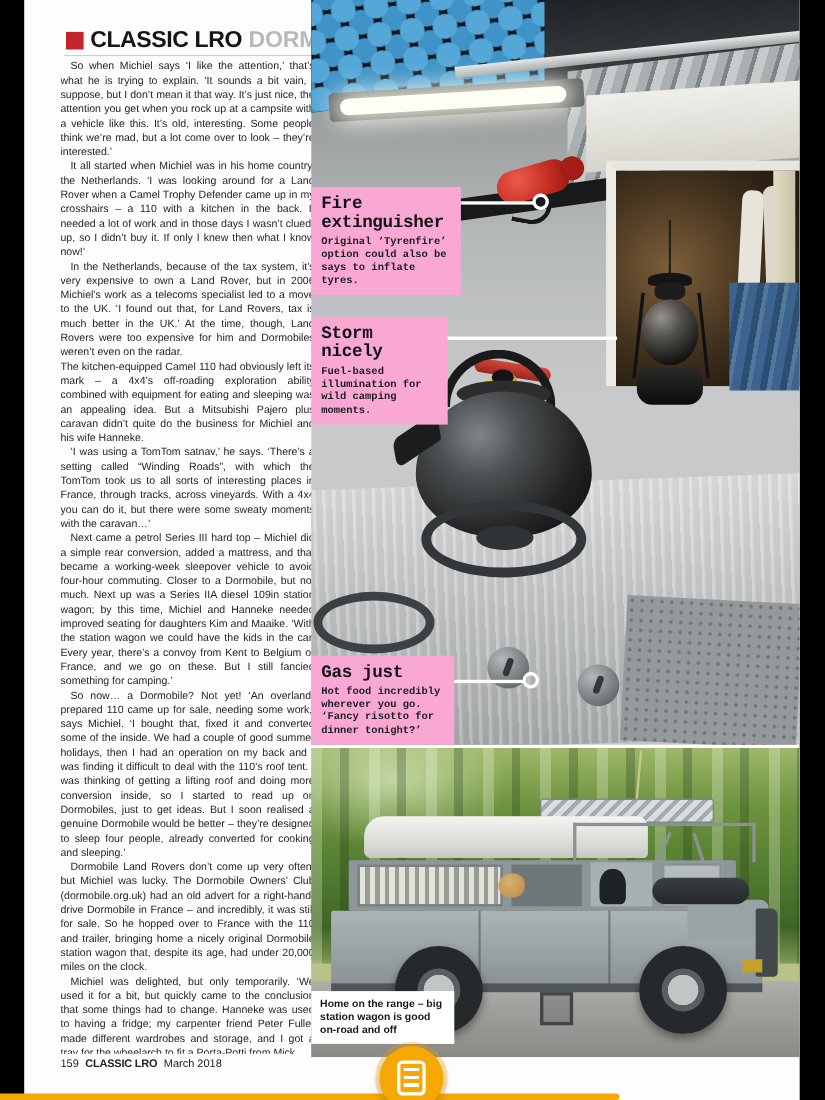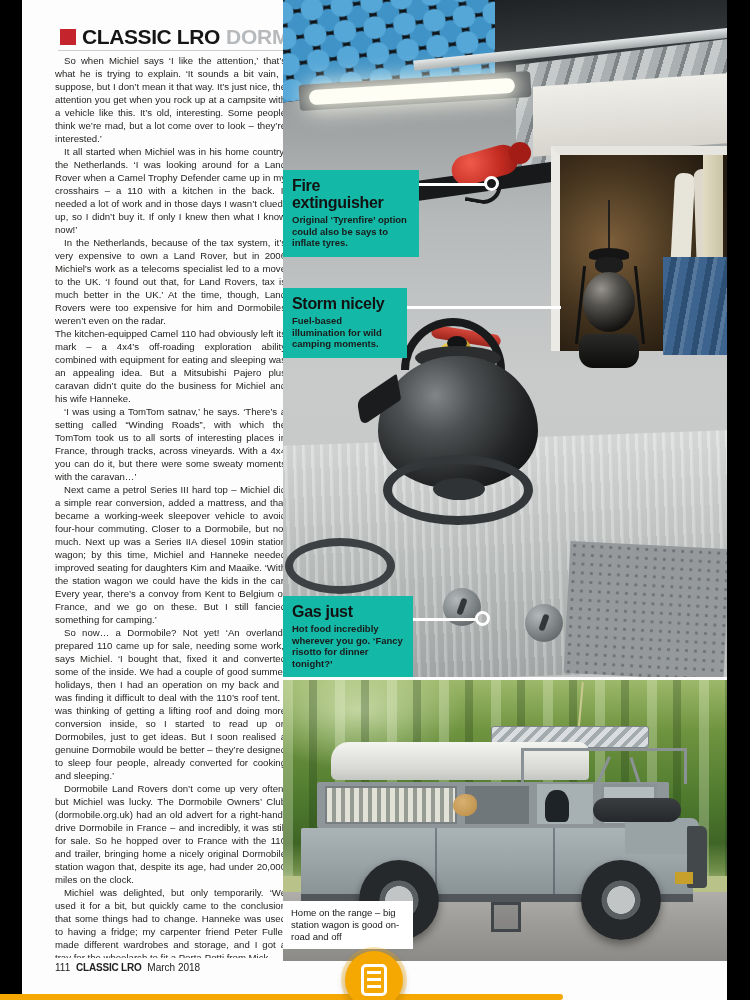--- a/index.html
+++ b/index.html
@@ -79,21 +79,21 @@
   .p1-burner1 { left:100px; top:455px; width:150px; height:70px; border:9px solid #34373a; border-radius:50%; }
   .p1-burnercap { left:150px; top:478px; width:52px; height:22px; background:#303335; border-radius:50%; }
   .p1-burner2 { left:2px; top:538px; width:110px; height:56px; border:8px solid #3d4144; border-radius:50%; }
   .knob { width:38px; height:38px; border-radius:50%;
     background:radial-gradient(circle at 35% 30%,#b4b8ba,#7b8083 55%,#4f5356); }
   .knob::after { content:""; position:absolute; left:16px; top:10px; width:6px; height:17px; background:#34373a; border-radius:3px; transform:rotate(20deg); }
   .kn1 { left:160px; top:588px; } .kn2 { left:242px; top:604px; } .kn3 { left:320px; top:620px; }
   .p1-speckle { left:284px; top:545px; width:160px; height:132px; background-color:#95999b;
     background-image:radial-gradient(#6e7375 1.3px,transparent 1.8px); background-size:9px 9px; transform:rotate(3deg); }
   
-  .callout { position:absolute; background:#14b8a6; padding:7px 9px 8px; z-index:5; }
+  .callout { position:absolute; background:#f9a8d4; padding:7px 9px 8px; z-index:5;font-family:Liberation Mono, monospace; }
   .callout h3 { font-size:16px; line-height:17px; font-weight:800; letter-spacing:-0.3px; color:#121212; }
   .callout p { font-size:9.5px; line-height:11.6px; font-weight:700; color:#1a1a1a; margin-top:3px; }
   .co-fire { left:261px; top:170px; width:136px; }
   .co-storm { left:261px; top:288px; width:124px; }
   .co-gas { left:261px; top:596px; width:130px; }
   .lead { position:absolute; height:2.5px; background:#fff; z-index:4; }
   .lead-fire { left:395px; top:183px; width:68px; }
   .lead-storm { left:383px; top:306px; width:156px; }
   .lead-gas { left:389px; top:618px; width:65px; }
   .ring { position:absolute; width:15px; height:15px; border:3px solid #fff; border-radius:50%; z-index:4; }
@@ -132,21 +132,21 @@
   .v-roll { left:298px; top:72px; width:88px; height:24px; background:linear-gradient(180deg,#3a3e41,#24282b); border-radius:12px; }
   .v-front { left:392px; top:100px; width:20px; height:62px; background:#43484b; border-radius:2px 6px 4px 2px; }
   .v-plate { left:380px; top:146px; width:18px; height:12px; background:#c7a02c; }
   .v-sill { left:6px; top:168px; width:392px; height:8px; background:#51565a; }
   .v-step { left:196px; top:176px; width:30px; height:30px; border:3px solid #3f4549; background:rgba(40,45,48,.2); }
   .v-wheel { width:80px; height:80px; border-radius:50%; box-shadow:0 4px 8px rgba(0,0,0,.4);
     background:radial-gradient(circle,#c2c5c6 0 24%,#595e60 25% 34%,#26292b 35% 100%); }
   .v-w1 { left:64px; top:134px; } .v-w2 { left:286px; top:134px; }
   
   .caption { position:absolute; left:261px; top:901px; width:130px; background:#fff; padding:6px 8px; z-index:5; }
-  .caption p { font-size:9.5px; line-height:12px; font-weight:400; color:#161616; }
+  .caption p { font-size:9.5px; line-height:12px; font-weight:700; color:#161616; }
   .footer { position:absolute; left:33px; top:962px; font-size:10px; color:#222; }
   .footer .f-num { font-weight:400; }
   .footer .f-mag { font-weight:800; letter-spacing:-0.2px; margin:0 3px; }
   
   .progress { position:absolute; left:0; bottom:0; width:750px; height:6px; z-index:9; }
   .progress .fill { height:100%; width:75%; background:#f6a802; border-radius:0 3px 3px 0; }
   .fab { position:absolute; left:345px; top:951px; width:58px; height:58px; border:none; border-radius:50%;
     background:#f6a802; z-index:10; display:flex; align-items:center; justify-content:center; cursor:pointer;
     box-shadow:0 0 0 4px rgba(246,168,2,.30), 0 3px 8px rgba(0,0,0,.3); }
   .doc-icon { position:relative; width:26px; height:32px; border:3px solid #fff; border-radius:5px; display:block; }
@@ -277,21 +277,21 @@
         <i class="v-wheel v-w1"></i>
         <i class="v-wheel v-w2"></i>
       </div>
     </div>
 
     <div class="caption">
       <p>Home on the range – big station wagon is good on-road and off</p>
     </div>
 
     <div class="footer">
-      <span class="f-num">111</span>
+      <span class="f-num">159</span>
       <span class="f-mag">CLASSIC LRO</span>
       <span class="f-issue">March 2018</span>
     </div>
   </div>
 
   <div class="progress">
     <div class="fill" style="width: 75%; background: rgb(246, 168, 2);"></div>
   </div>
   <button class="fab">
     <span class="doc-icon">

